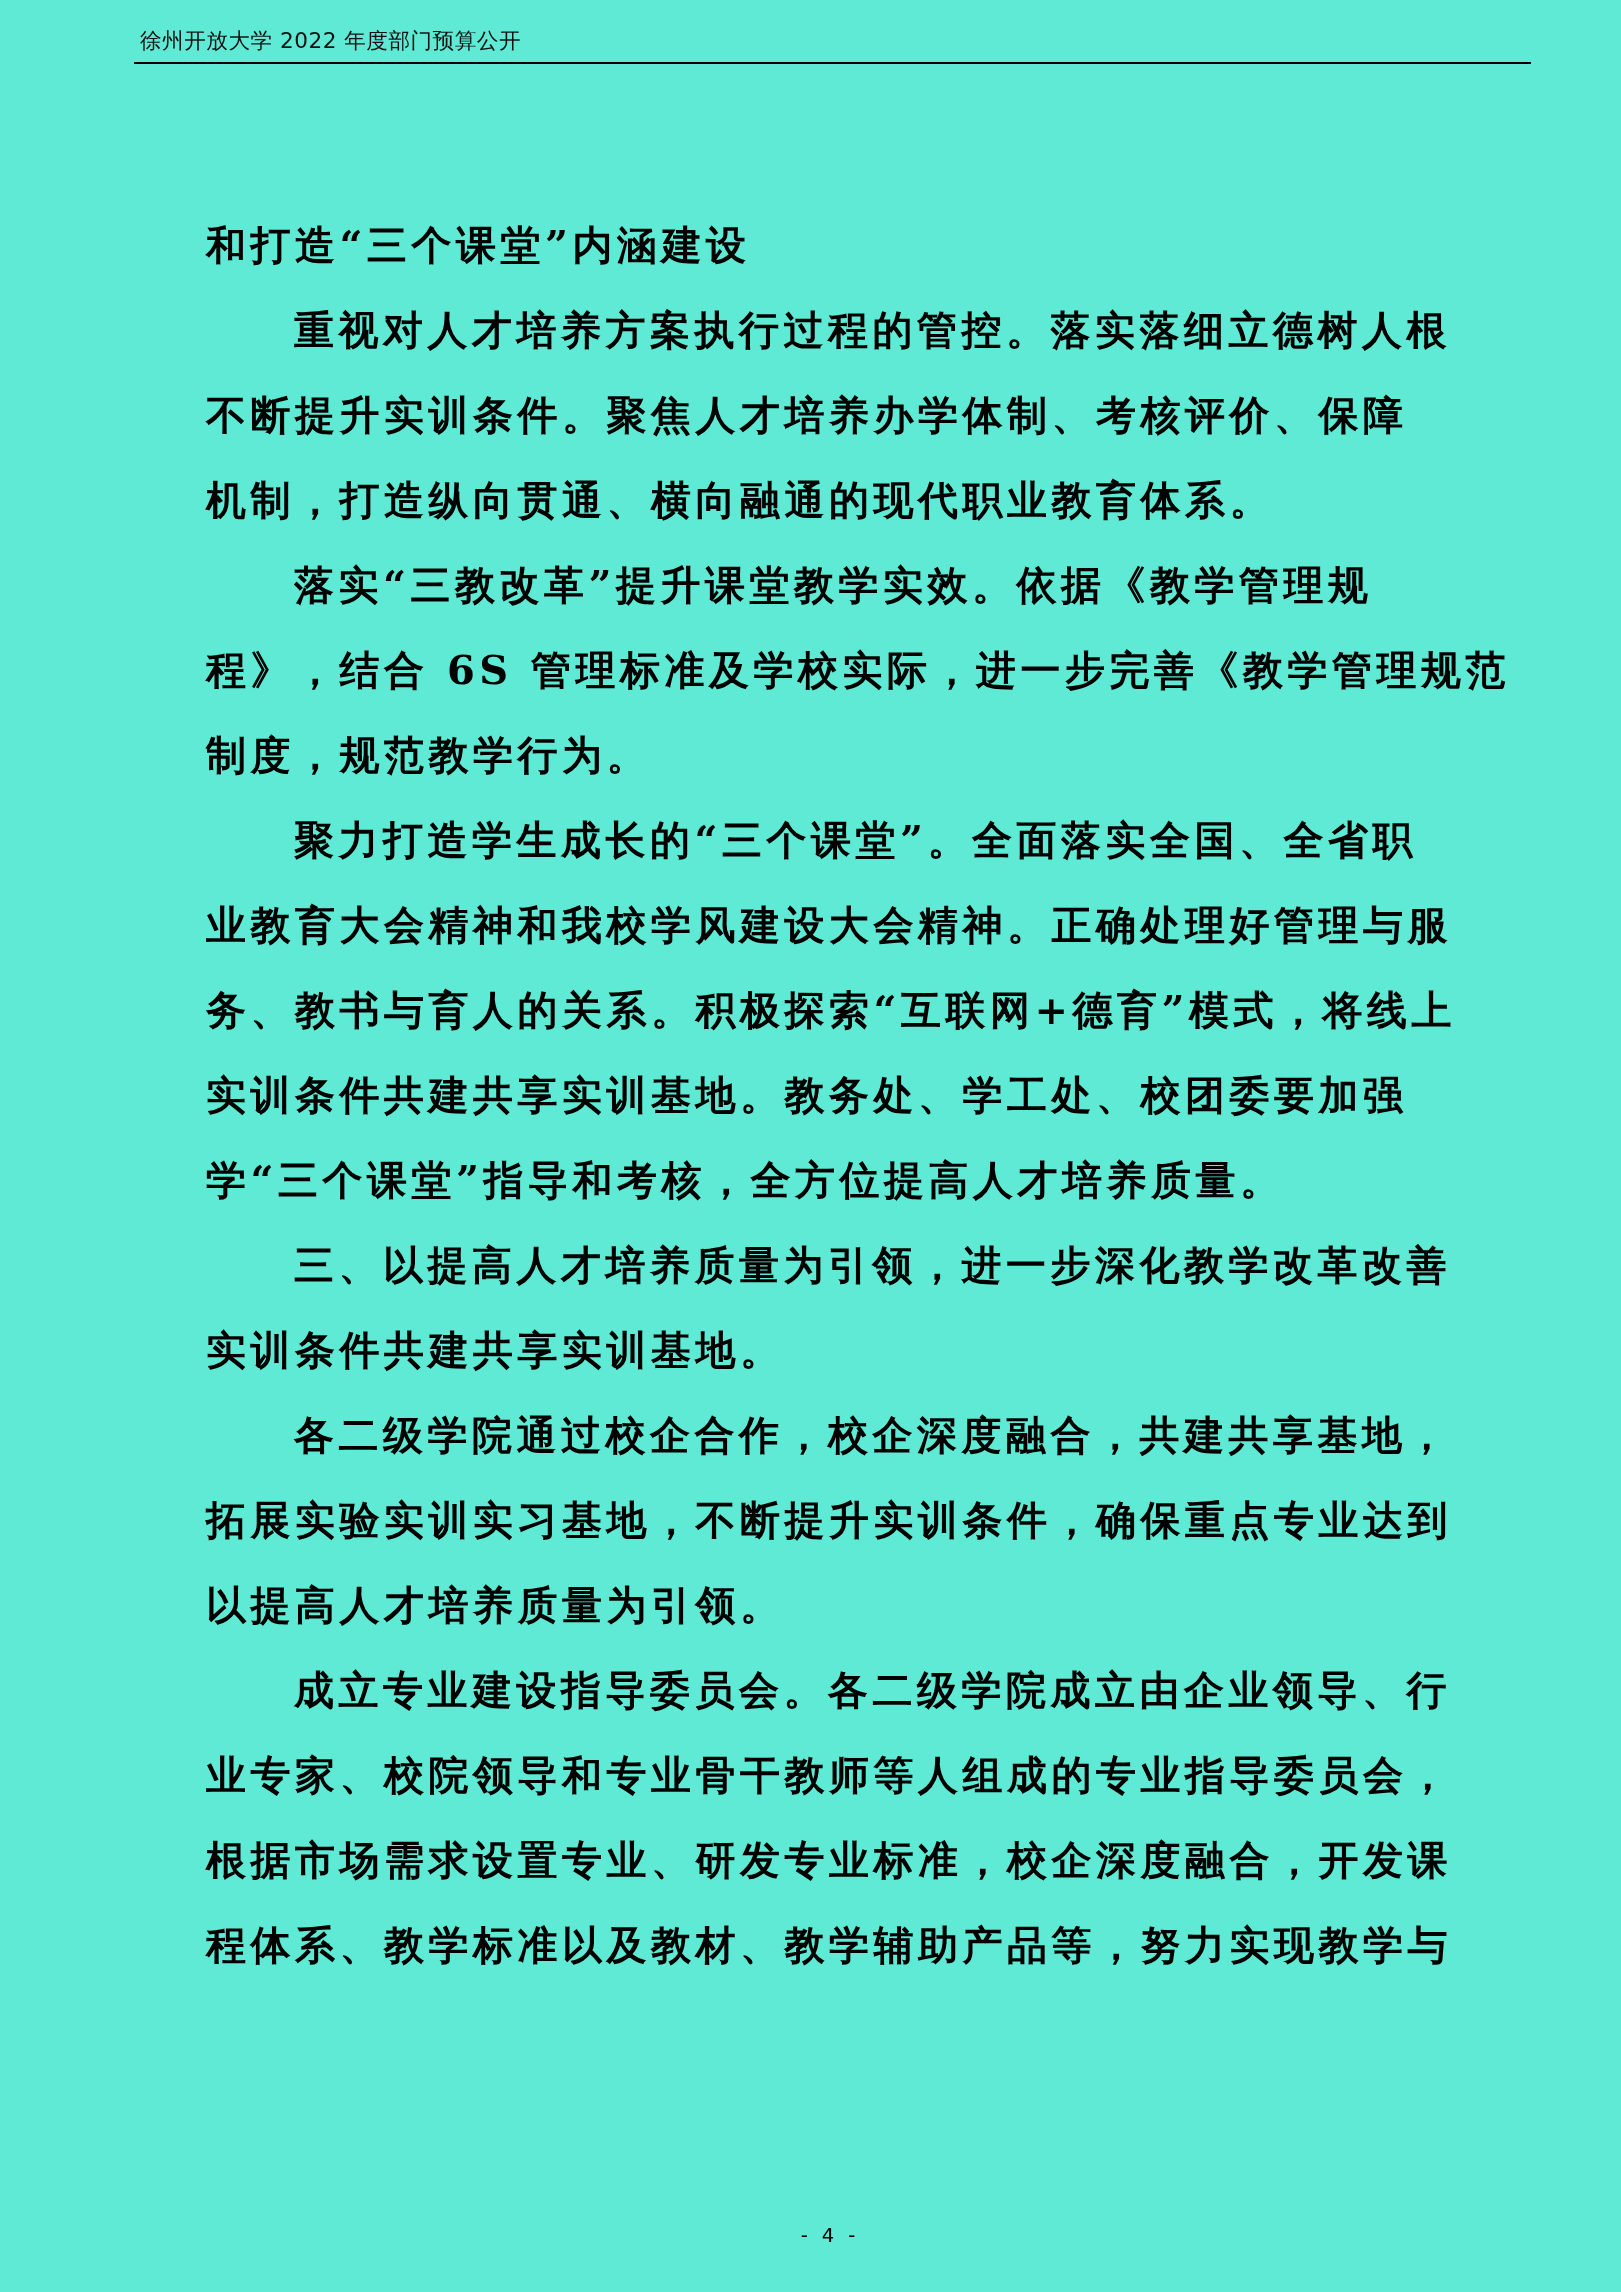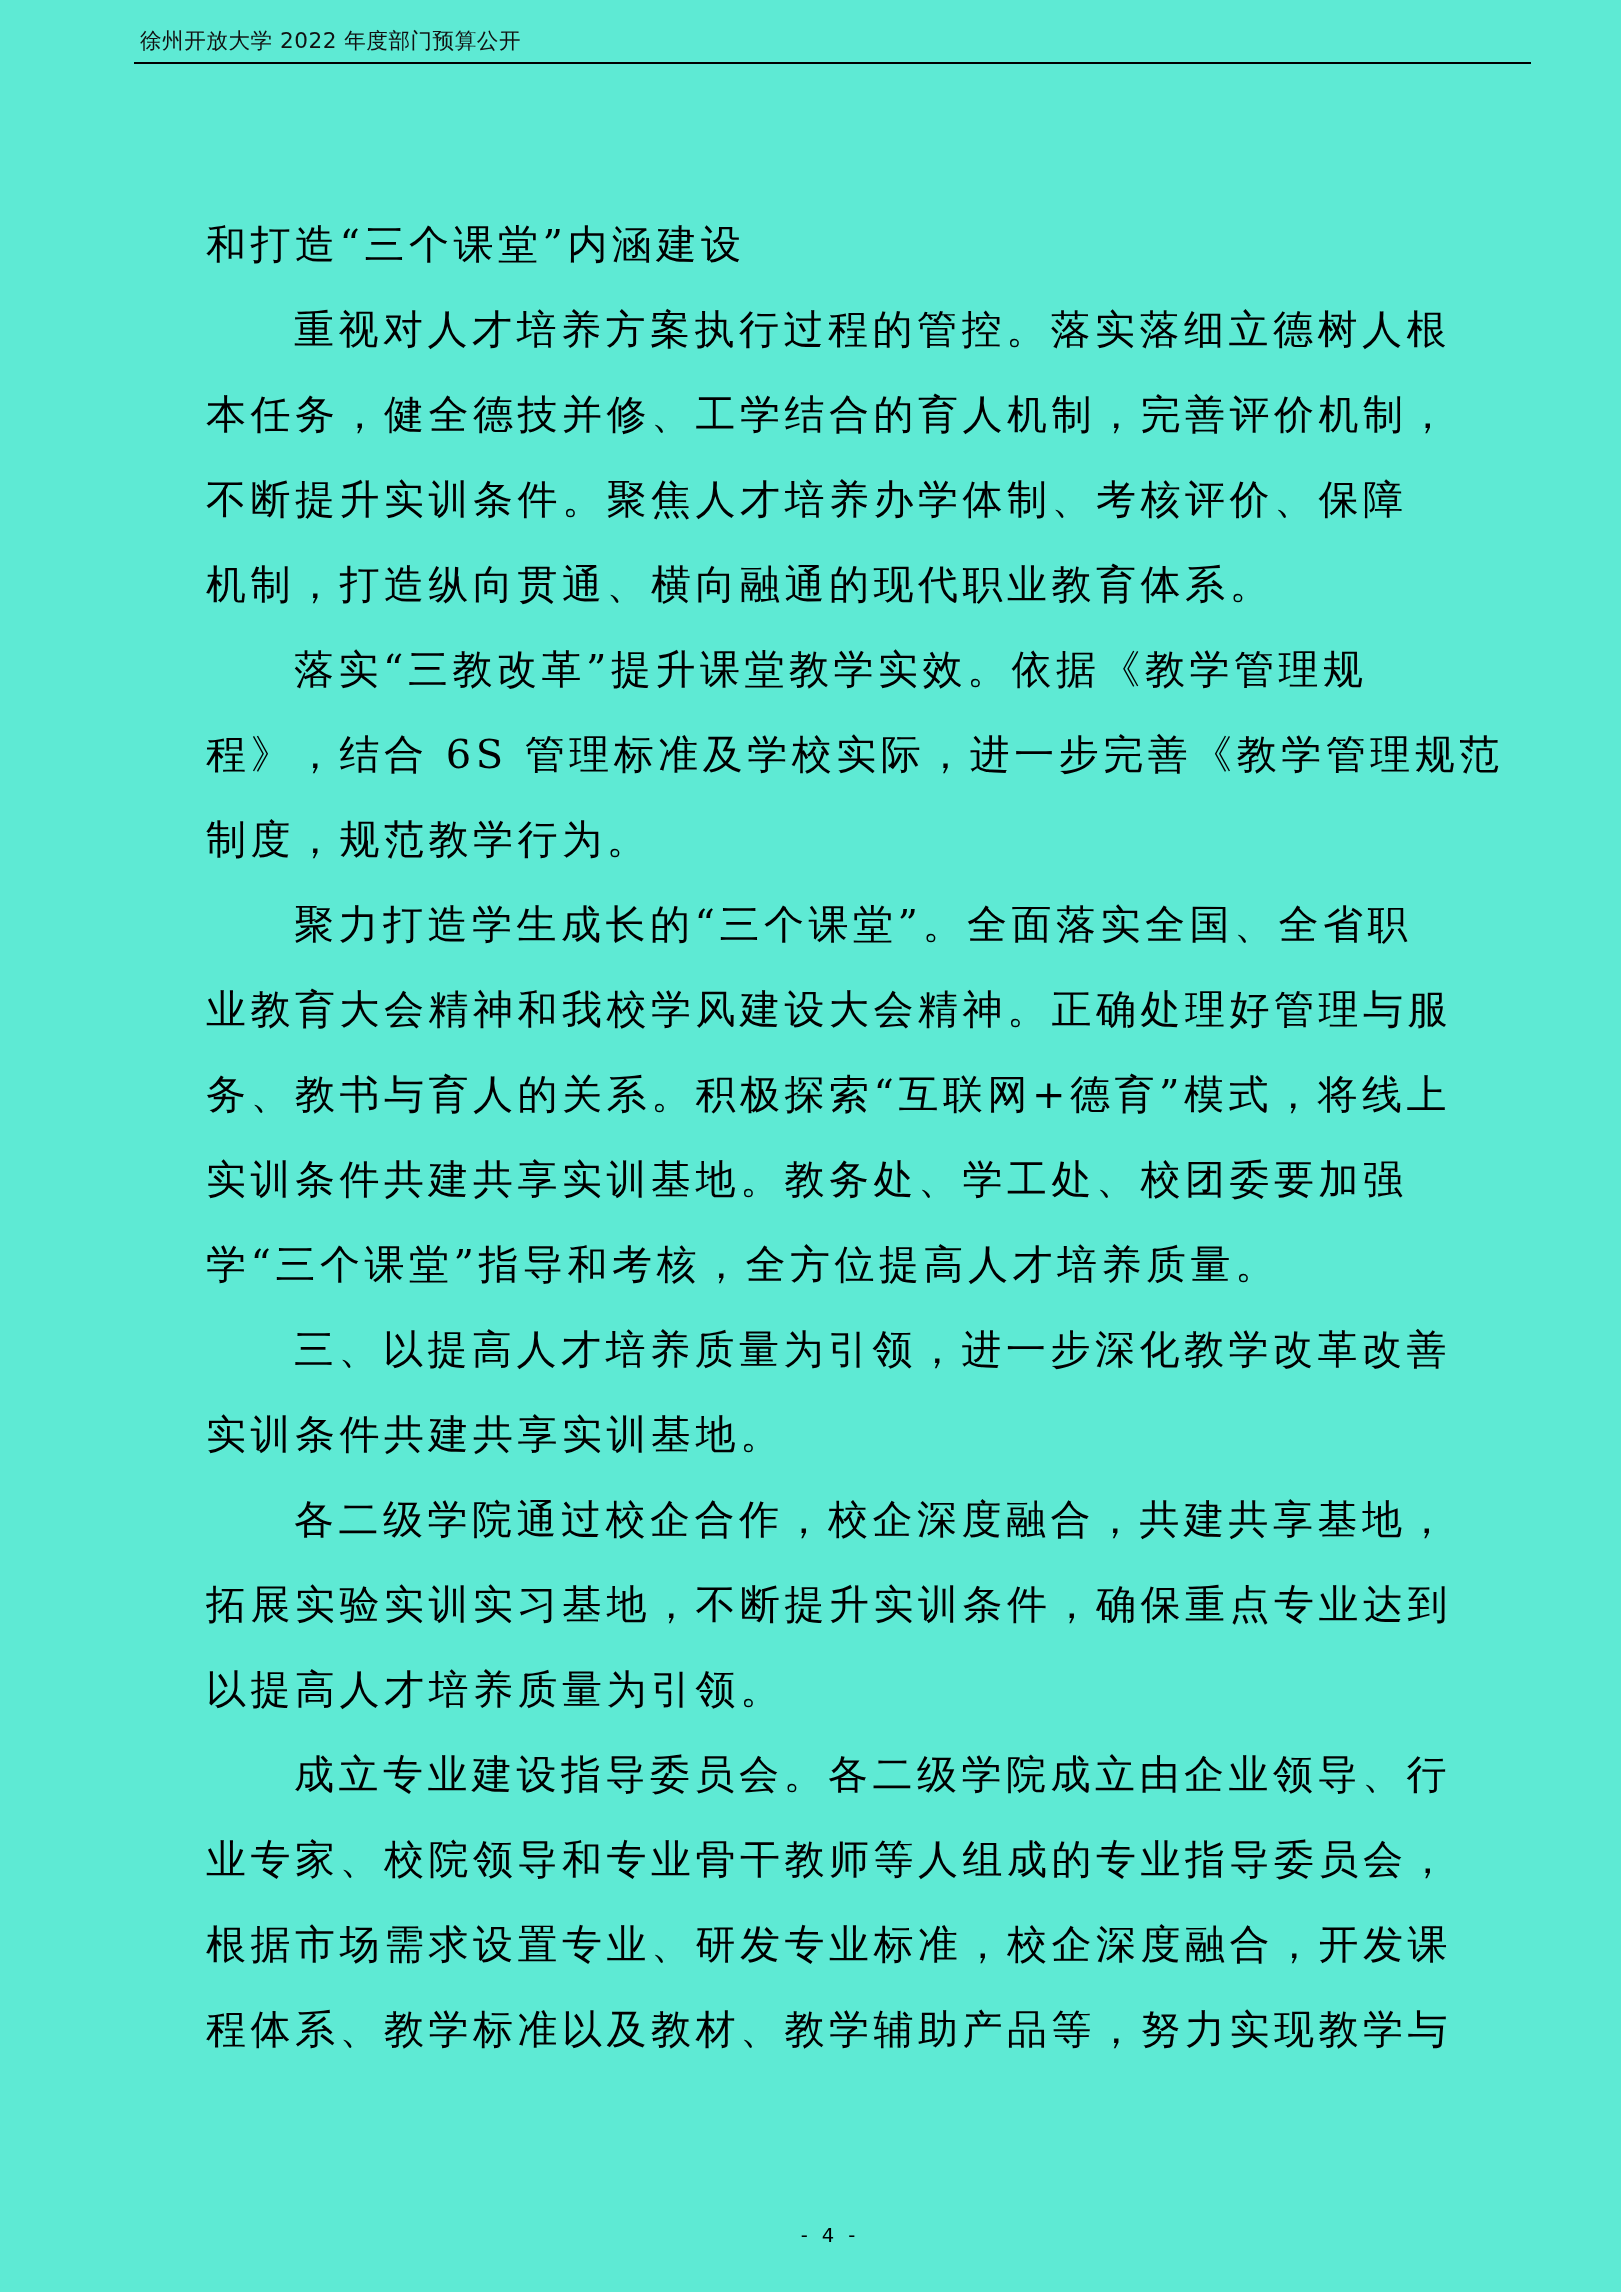--- a/index.html
+++ b/index.html
@@ -13,40 +13,39 @@
   }
   .header-rule {
     position: absolute; left: 134px; top: 62px; width: 1397px; height: 2px; background: #000000;
   }
   .body-text {
     position: absolute; left: 206px; top: 202px; width: 1274px;
     font-family: "DejaVu Serif", "Liberation Serif", serif;
     font-size: 40px; line-height: 85px; color: #000000;
     letter-spacing: 4.5px;
   }
-  .line { display: block; white-space: nowrap; height: 85px; }
+  .line { display: block; white-space: nowrap; height: 85px; font-weight: bold; }
   .line.indent { padding-left: 88px; }
   .page-number {
     position: absolute; left: 0; width: 1621px; top: 2223px; text-align: center;
     font-family: "DejaVu Sans", "Liberation Sans", sans-serif;
     font-size: 19.6px; line-height: 25.5px; color: #000000; letter-spacing: 3.9px;
     padding-left: 39px; box-sizing: border-box;
   }
 </style>
 </head>
 <body>
 
 <div class="page">
   <div class="running-header">徐州开放大学 2022 年度部门预算公开</div>
   <div class="header-rule"></div>
 
   <div class="body-text" id="body-text">
       <span class="line">和打造“三个课堂”内涵建设</span>
       <span class="line indent">重视对人才培养方案执行过程的管控。落实落细立德树人根</span>
-      <span class="line">本任务，健全德技并修、工学结合的育人机制，完善评价机制，</span>
       <span class="line">不断提升实训条件。聚焦人才培养办学体制、考核评价、保障</span>
       <span class="line">机制，打造纵向贯通、横向融通的现代职业教育体系。</span>
       <span class="line indent">落实“三教改革”提升课堂教学实效。依据《教学管理规</span>
       <span class="line">程》，结合 6S 管理标准及学校实际，进一步完善《教学管理规范</span>
       <span class="line">制度，规范教学行为。</span>
       <span class="line indent">聚力打造学生成长的“三个课堂”。全面落实全国、全省职</span>
       <span class="line">业教育大会精神和我校学风建设大会精神。正确处理好管理与服</span>
       <span class="line">务、教书与育人的关系。积极探索“互联网+德育”模式，将线上</span>
       <span class="line">实训条件共建共享实训基地。教务处、学工处、校团委要加强</span>
       <span class="line">学“三个课堂”指导和考核，全方位提高人才培养质量。</span>

